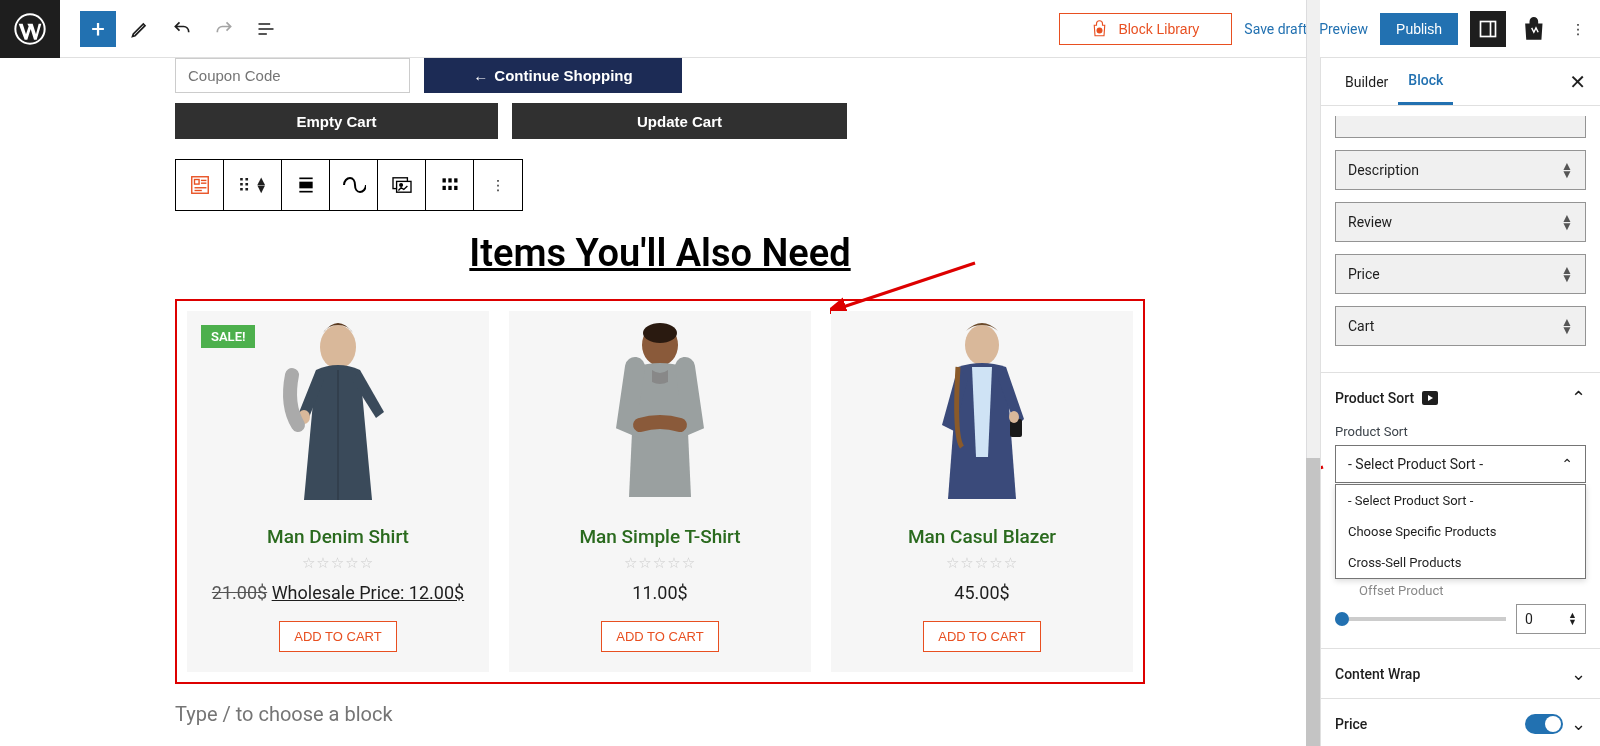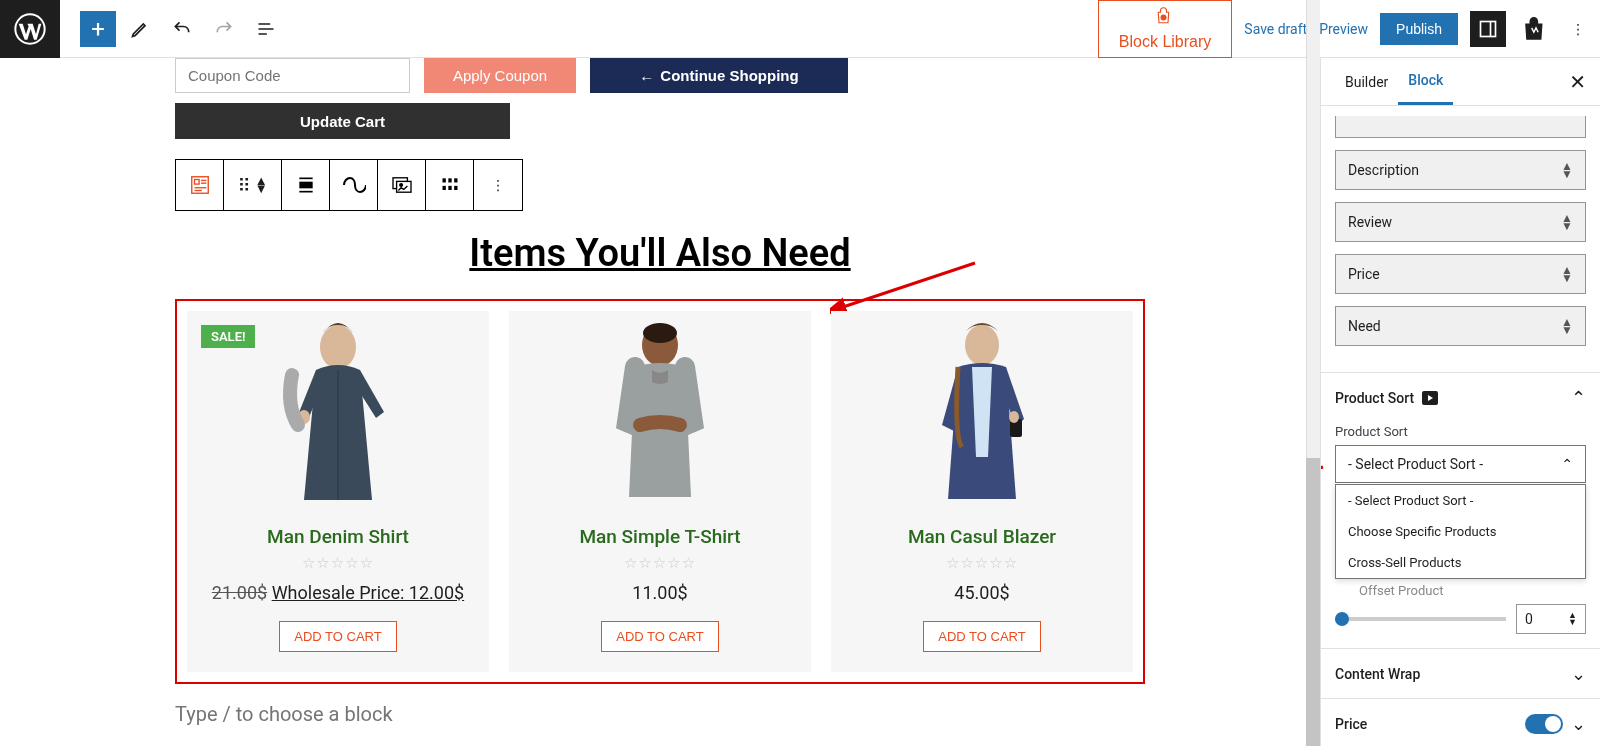--- a/index.html
+++ b/index.html
@@ -6,21 +6,21 @@
   body { font-family: -apple-system, BlinkMacSystemFont, "Segoe UI", Roboto, sans-serif; font-size: 14px; color: #1e1e1e; background: #fff; }
   
   
   .topbar { height: 58px; background: #fff; border-bottom: 1px solid #e0e0e0; display: flex; align-items: center; }
   .wp-logo { width: 60px; height: 58px; background: #1e1e1e; display: flex; align-items: center; justify-content: center; }
   .wp-logo svg { width: 32px; height: 32px; fill: #fff; }
   .tb-left { display: flex; align-items: center; gap: 6px; padding-left: 20px; }
   .tb-add { width: 36px; height: 36px; background: #2271b1; color: #fff; display: flex; align-items: center; justify-content: center; font-size: 24px; cursor: pointer; }
   .tb-icon { width: 36px; height: 36px; display: flex; align-items: center; justify-content: center; color: #1e1e1e; cursor: pointer; }
   .tb-right { margin-left: auto; display: flex; align-items: center; gap: 12px; padding-right: 10px; }
-  .btn-block-lib { border: 1px solid #e84f20; color: #e84f20; background: #fff; padding: 6px 20px; display: flex; align-items: center; gap: 8px; cursor: pointer; font-size: 16px; flex-direction: column; }
+  .btn-block-lib { border: 1px solid #e84f20; color: #e84f20; background: #fff; padding: 6px 32px; display: flex; align-items: center; gap: 8px; cursor: pointer; font-size: 14px; }
   .btn-block-lib .bag { width: 18px; height: 18px; }
   .link-top { color: #2271b1; cursor: pointer; font-size: 14px; }
   .btn-publish { background: #2271b1; color: #fff; padding: 8px 16px; cursor: pointer; font-size: 14px; border: none; }
   .tb-square { width: 36px; height: 36px; background: #1e1e1e; color: #fff; display: flex; align-items: center; justify-content: center; cursor: pointer; }
   .tb-bag { width: 36px; height: 36px; display: flex; align-items: center; justify-content: center; cursor: pointer; }
   .tb-more { width: 24px; height: 36px; display: flex; align-items: center; justify-content: center; cursor: pointer; }
 
   
   .main { display: flex; height: calc(100vh - 58px); }
   .canvas { flex: 1; position: relative; overflow: auto; }
@@ -159,27 +159,27 @@
       </div>
     <div class="tb-more">⋮</div>
   </div>
 </div>
 
 <div class="main">
   <div class="canvas">
     <div class="canvas-inner">
       <div class="cart-row">
         <input class="coupon-input" placeholder="Coupon Code" style="">
-        <button class="btn-apply">Apply Coupon</button>
         <button class="btn-continue">
             <span>←</span>
             <span>Continue Shopping</span>
           </button>
       </div>
       <div class="cart-row2">
+        <button class="btn-dark">Empty Cart</button>
         <button class="btn-dark">Update Cart</button>
       </div>
 
       <div class="block-toolbar">
         <div class="bt-icon bt-active">
             <svg width="22" height="22" viewBox="0 0 24 24" fill="none" stroke="#e84f20" stroke-width="1.5">
               <rect x="3" y="3" width="18" height="18"></rect>
               <rect x="6" y="6" width="5" height="5"></rect>
               <line x1="13" y1="7" x2="19" y2="7"></line>
               <line x1="13" y1="10" x2="19" y2="10"></line>
@@ -325,21 +325,21 @@
         </div>
       <div class="sb-select">
           <span>Review</span>
           <span class="stepper">▲<br>▼</span>
         </div>
       <div class="sb-select">
           <span>Price</span>
           <span class="stepper">▲<br>▼</span>
         </div>
       <div class="sb-select">
-          <span>Need</span>
+          <span>Cart</span>
           <span class="stepper">▲<br>▼</span>
         </div>
     </div>
 
     <div class="sb-section">
       <div class="sb-section-head">
         <span class="sb-section-title">
             <span>Product Sort</span> 
             <svg width="16" height="14" viewBox="0 0 16 14">
               <rect x="0" y="0" width="16" height="14" rx="2" fill="#1e1e1e"></rect>

